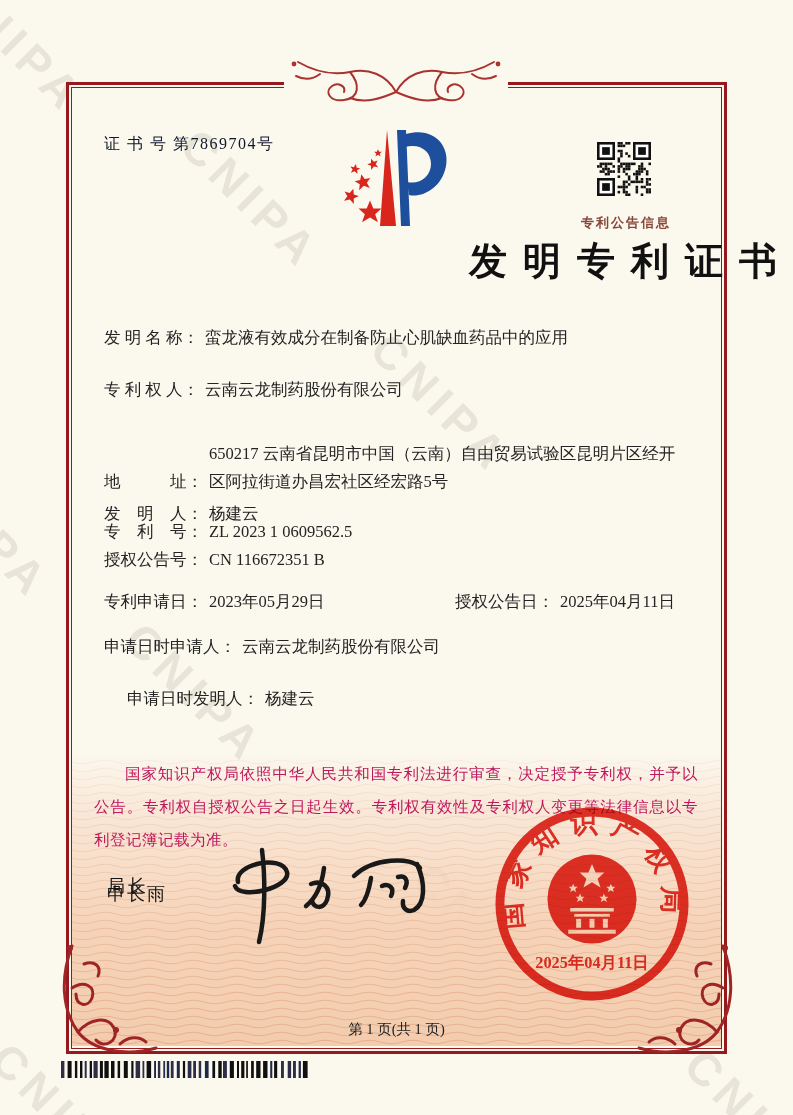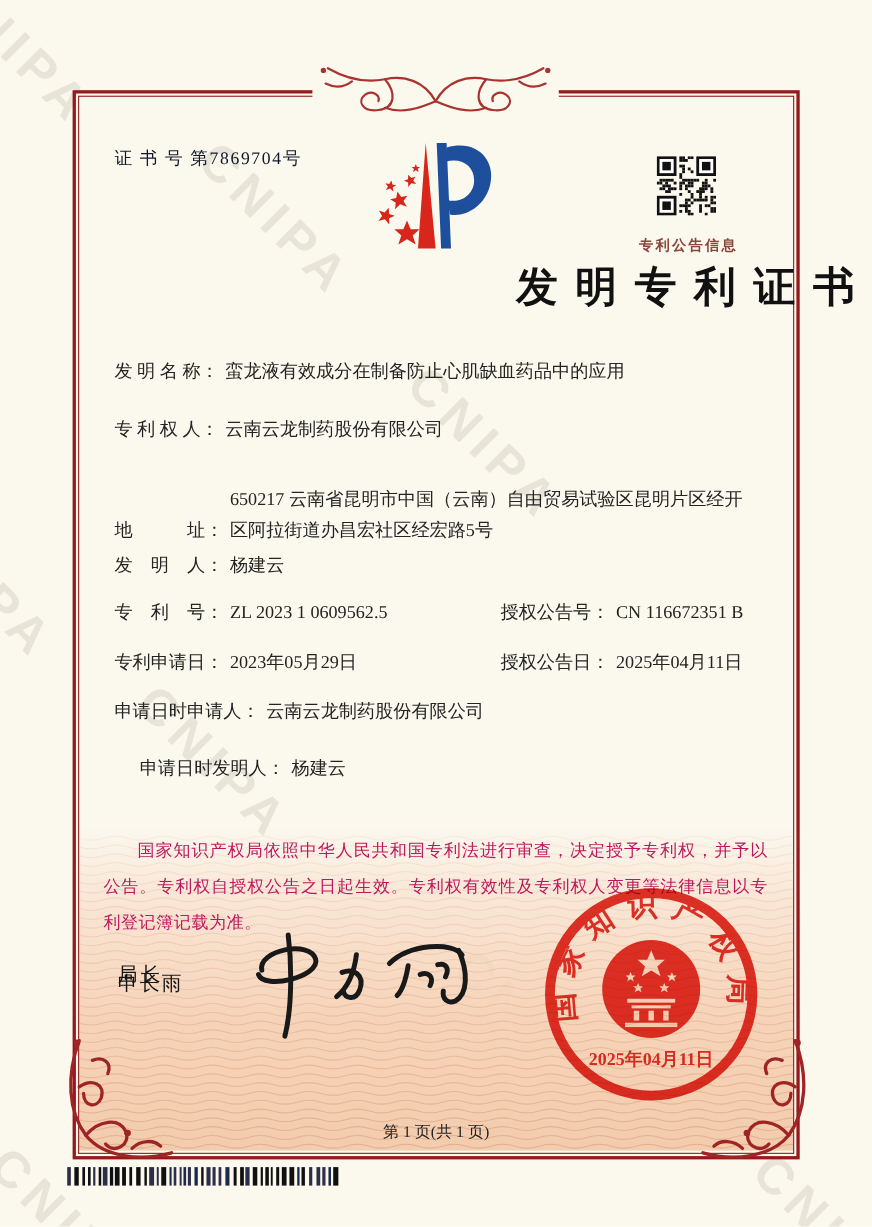--- a/index.html
+++ b/index.html
@@ -312,21 +312,21 @@
   <span class="fvalue">云南云龙制药股份有限公司</span>
 </div>
 <div class="row" style="top:440px;align-items:flex-end;">
   <span class="flabel">地　　　址：</span>
   <span class="fvalue addr-val">650217 云南省昆明市中国（云南）自由贸易试验区昆明片区经开区阿拉街道办昌宏社区经宏路5号</span>
 </div>
 <div class="row" style="top:500px;">
   <span class="flabel">发　明　人：</span>
   <span class="fvalue">杨建云</span>
 </div>
-<div class="row" style="top:543px;">
+<div class="row" style="top:518px;flex-direction:column;">
   <span class="col1">
     <span class="flabel">专　利　号：</span>
     <span class="fvalue">ZL 2023 1 0609562.5</span>
   </span>
   <span class="col2">
     <span class="flabel">授权公告号：</span>
     <span class="fvalue">CN 116672351 B</span>
   </span>
 </div>
 <div class="row" style="top:588px;">

